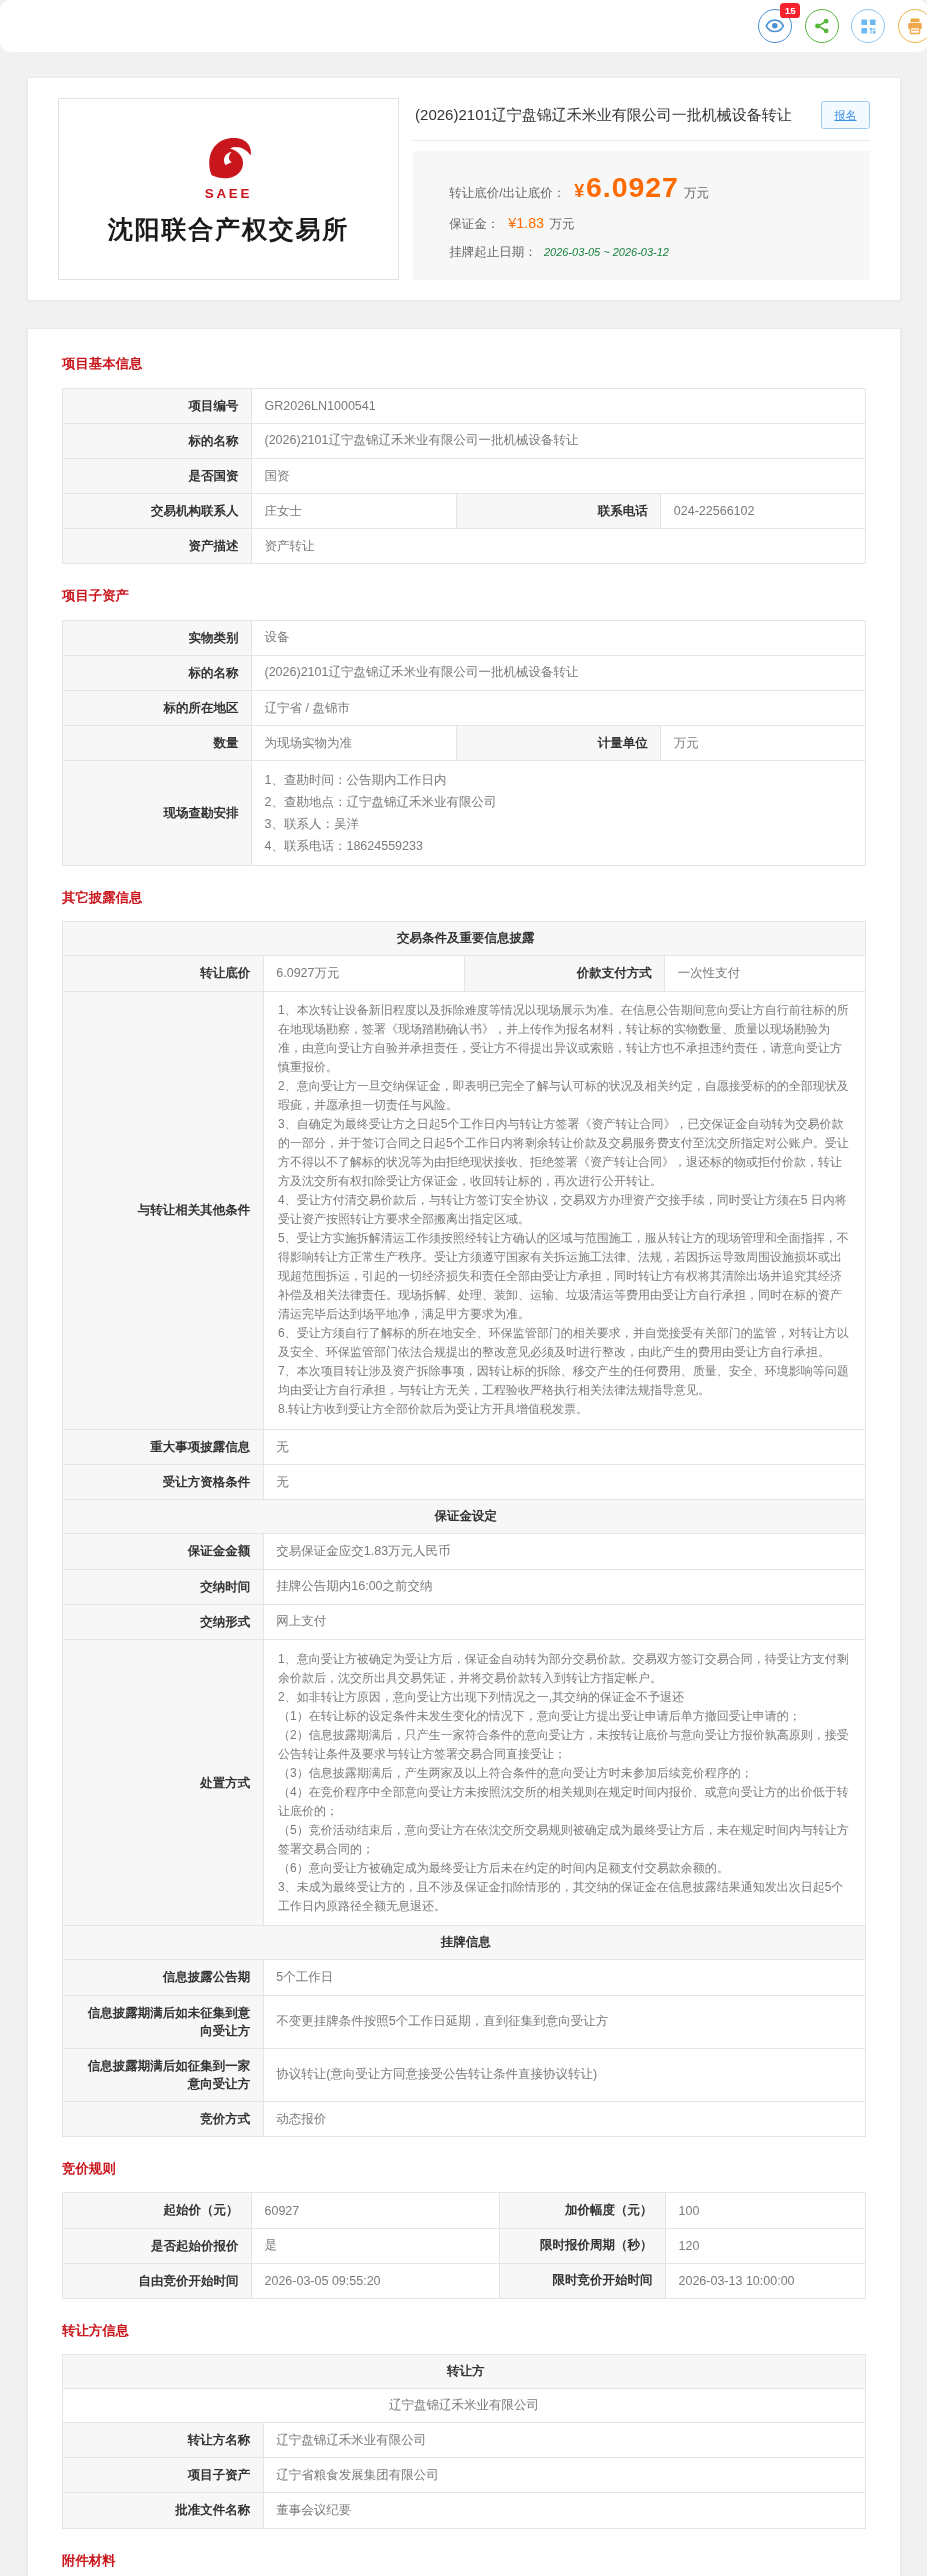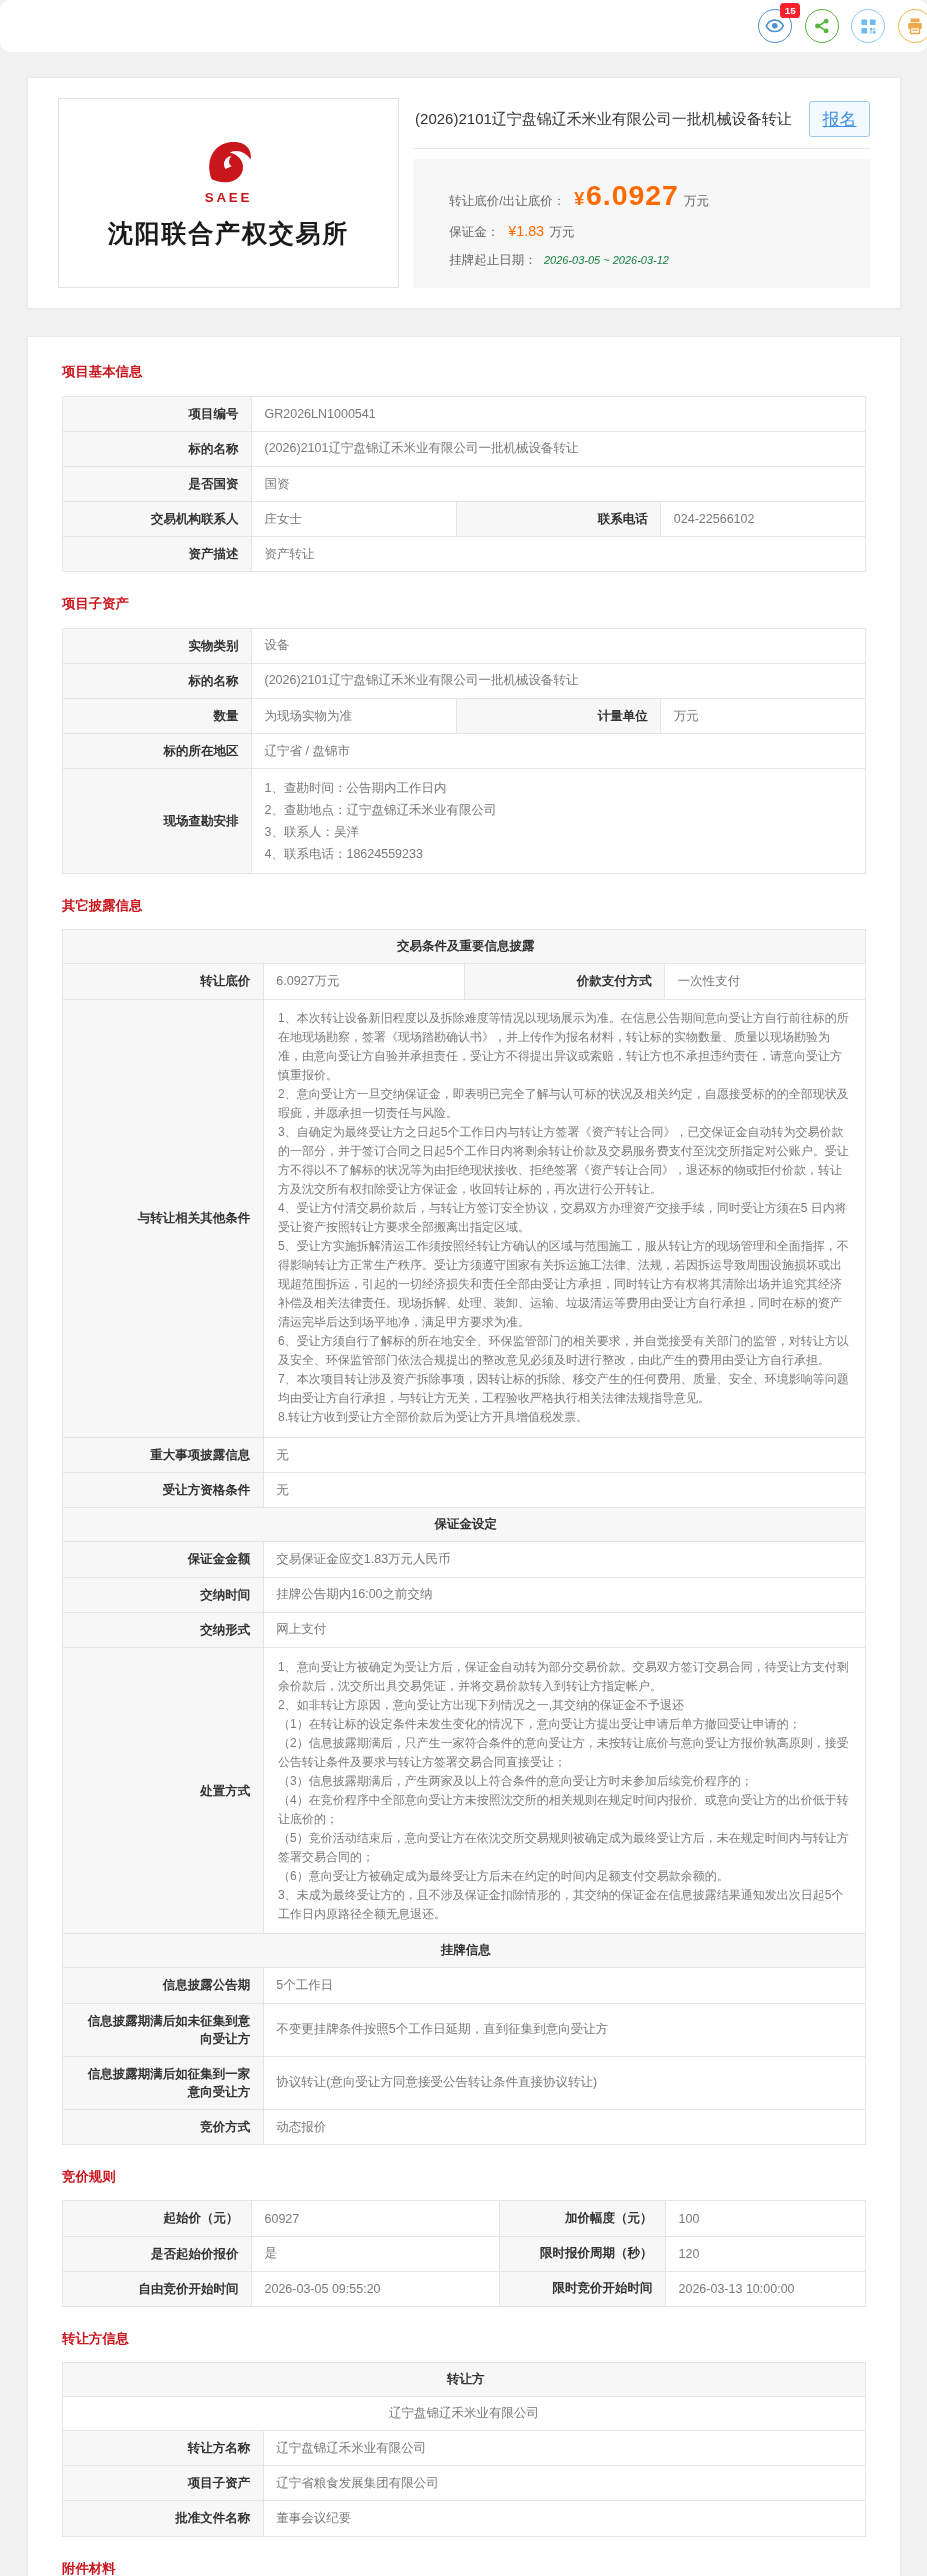--- a/index.html
+++ b/index.html
@@ -18,21 +18,21 @@
   .card { width:874px; margin:0 auto; background:#fff; border:0.9px solid #e9e9e9; box-shadow:0 0.9px 2.7px rgba(0,0,0,.05); }
   .header-card { margin-top:25px; padding:19.6px 30px; display:flex; }
 
   .logo-box { width:341px; min-height:171px; border:0.9px solid #e2e2e2; display:flex; flex-direction:column; align-items:center; justify-content:center; }
   .logo-letters { color:#c9161d; font-weight:bold; font-size:13.4px; letter-spacing:2.7px; margin-top:1.8px; }
   .org-name { color:#1a1a1a; font-weight:bold; font-size:25px; letter-spacing:1.8px; margin-top:12.5px; font-family:"Liberation Serif","DejaVu Serif",serif;text-align:center; }
 
   .header-right { flex:1; margin-left:14.3px; display:flex; flex-direction:column; }
   .title-row { display:flex; align-items:center; justify-content:space-between; padding:3.6px 0 10.7px 1.8px; border-bottom:0.9px solid #e8e8e8; }
   .listing-title { font-size:15px; color:#333; }
-  .signup-btn { flex:none; margin-left:10.7px; font-size:17px; color:#3a8ee6; background:#f2f9ff; border:0.9px solid #9ec9ef; border-radius:2.7px; padding:5.4px 12.5px; cursor:pointer;text-decoration:underline; }
+  .signup-btn { flex:none; margin-left:10.7px; font-size:11px; color:#3a8ee6; background:#f2f9ff; border:0.9px solid #9ec9ef; border-radius:2.7px; padding:5.4px 12.5px; cursor:pointer;text-decoration:underline; }
 
   .price-box { background:#f7f7f7; margin-top:10.7px; flex:1; padding:14.3px 0 14.3px 36px; display:flex; flex-direction:column; }
   .price-row { display:flex; align-items:baseline; margin:5.4px 0; }
   .muted-label { color:#666; font-size:12.5px; }
   .price-symbol { color:#ff6a00; font-size:18px; font-weight:bold; margin-left:9px; }
   .price-big { color:#ff6a00; font-size:28.5px; font-weight:bold; margin:0 5.4px 0 1.8px; letter-spacing:0.9px; }
   .deposit-num { color:#ff6a00; font-size:14.3px; margin:0 5.4px 0 9px; }
   .period-val { color:#15803d; font-size:11px; margin-left:7.1px;font-style:italic; }
 
   .main-card { margin-top:27px; margin-bottom:12.5px; padding:23px 34px 36px 34px; }
@@ -175,28 +175,28 @@
     <tbody>
         <tr>
       <td class="lbl">实物类别</td>
       <td colspan="3">设备</td>
     </tr>
     <tr>
       <td class="lbl">标的名称</td>
       <td colspan="3">(2026)2101辽宁盘锦辽禾米业有限公司一批机械设备转让</td>
     </tr>
     <tr>
+      <td class="lbl">标的所在地区</td>
+      <td colspan="3">辽宁省 / 盘锦市</td>
+    </tr>
+    <tr>
       <td class="lbl">数量</td>
       <td class="val1">为现场实物为准</td>
       <td class="lbl2">计量单位</td>
       <td>万元</td>
-    </tr>
-    <tr>
-      <td class="lbl">标的所在地区</td>
-      <td colspan="3">辽宁省 / 盘锦市</td>
     </tr>
     <tr>
       <td class="lbl">现场查勘安排</td>
       <td colspan="3" class="multiline">1、查勘时间：公告期内工作日内
 2、查勘地点：辽宁盘锦辽禾米业有限公司
 3、联系人：吴洋
 4、联系电话：18624559233</td>
     </tr>
   </tbody>
     </table>

